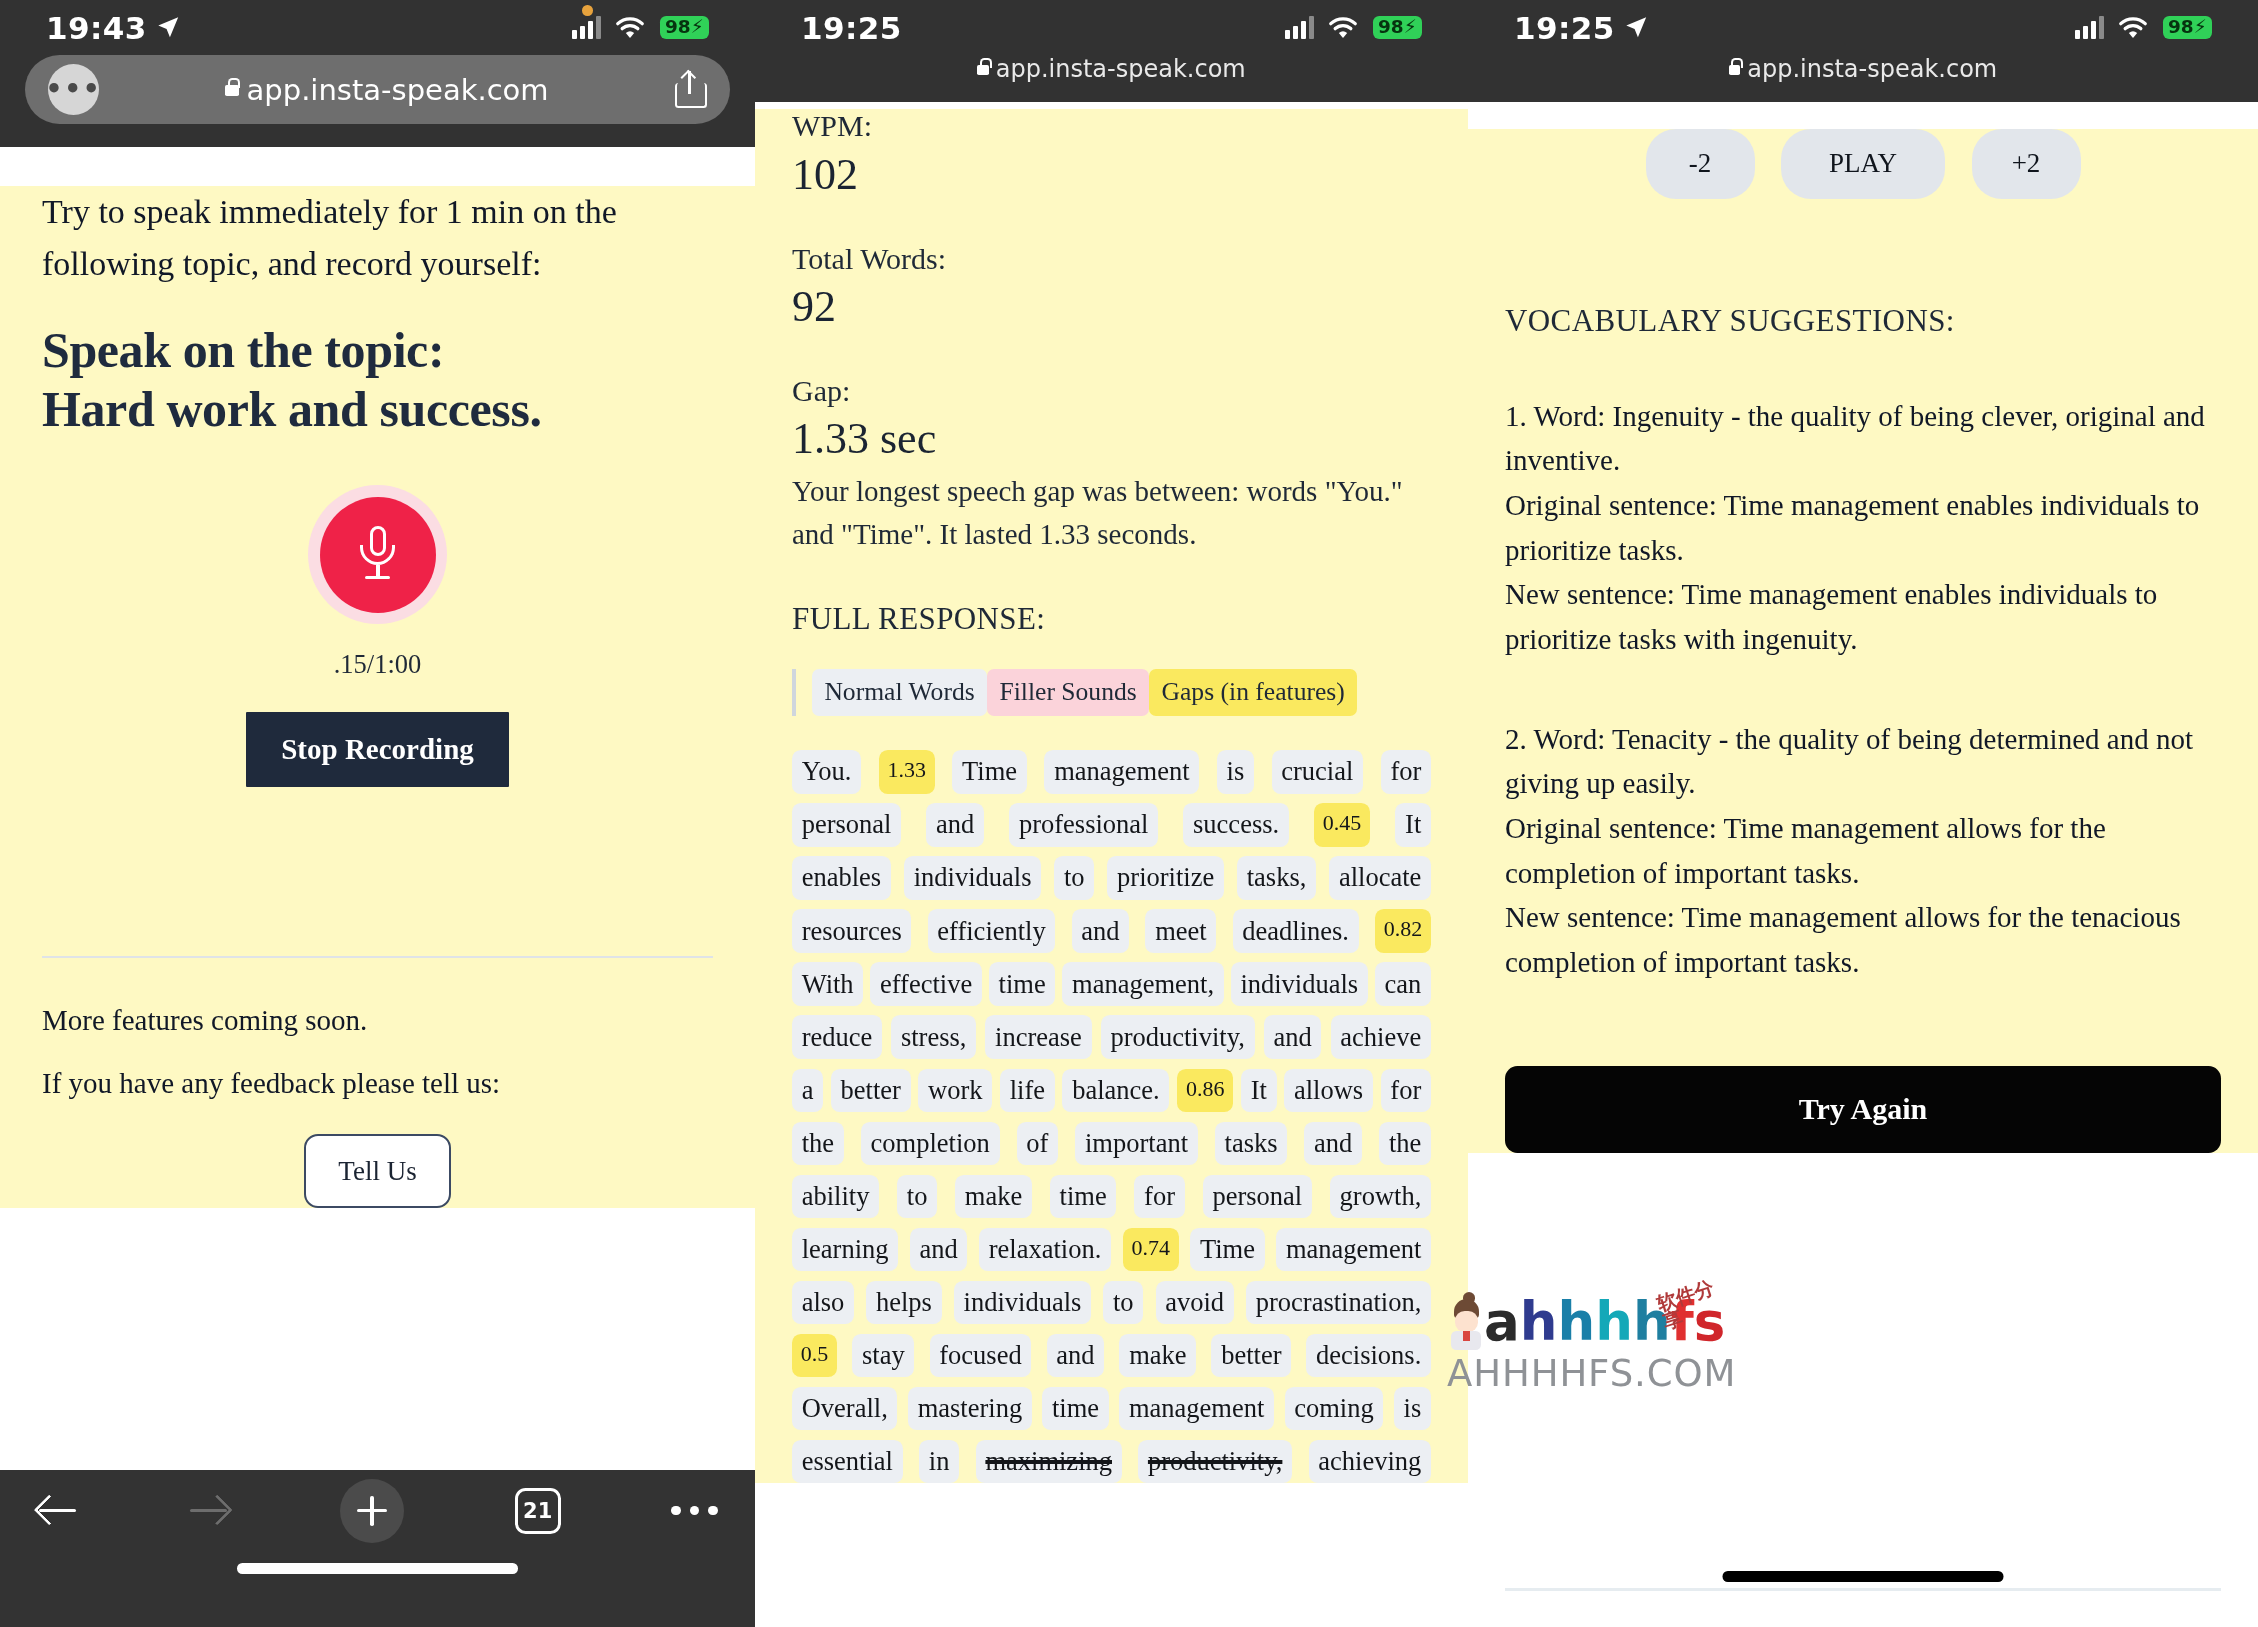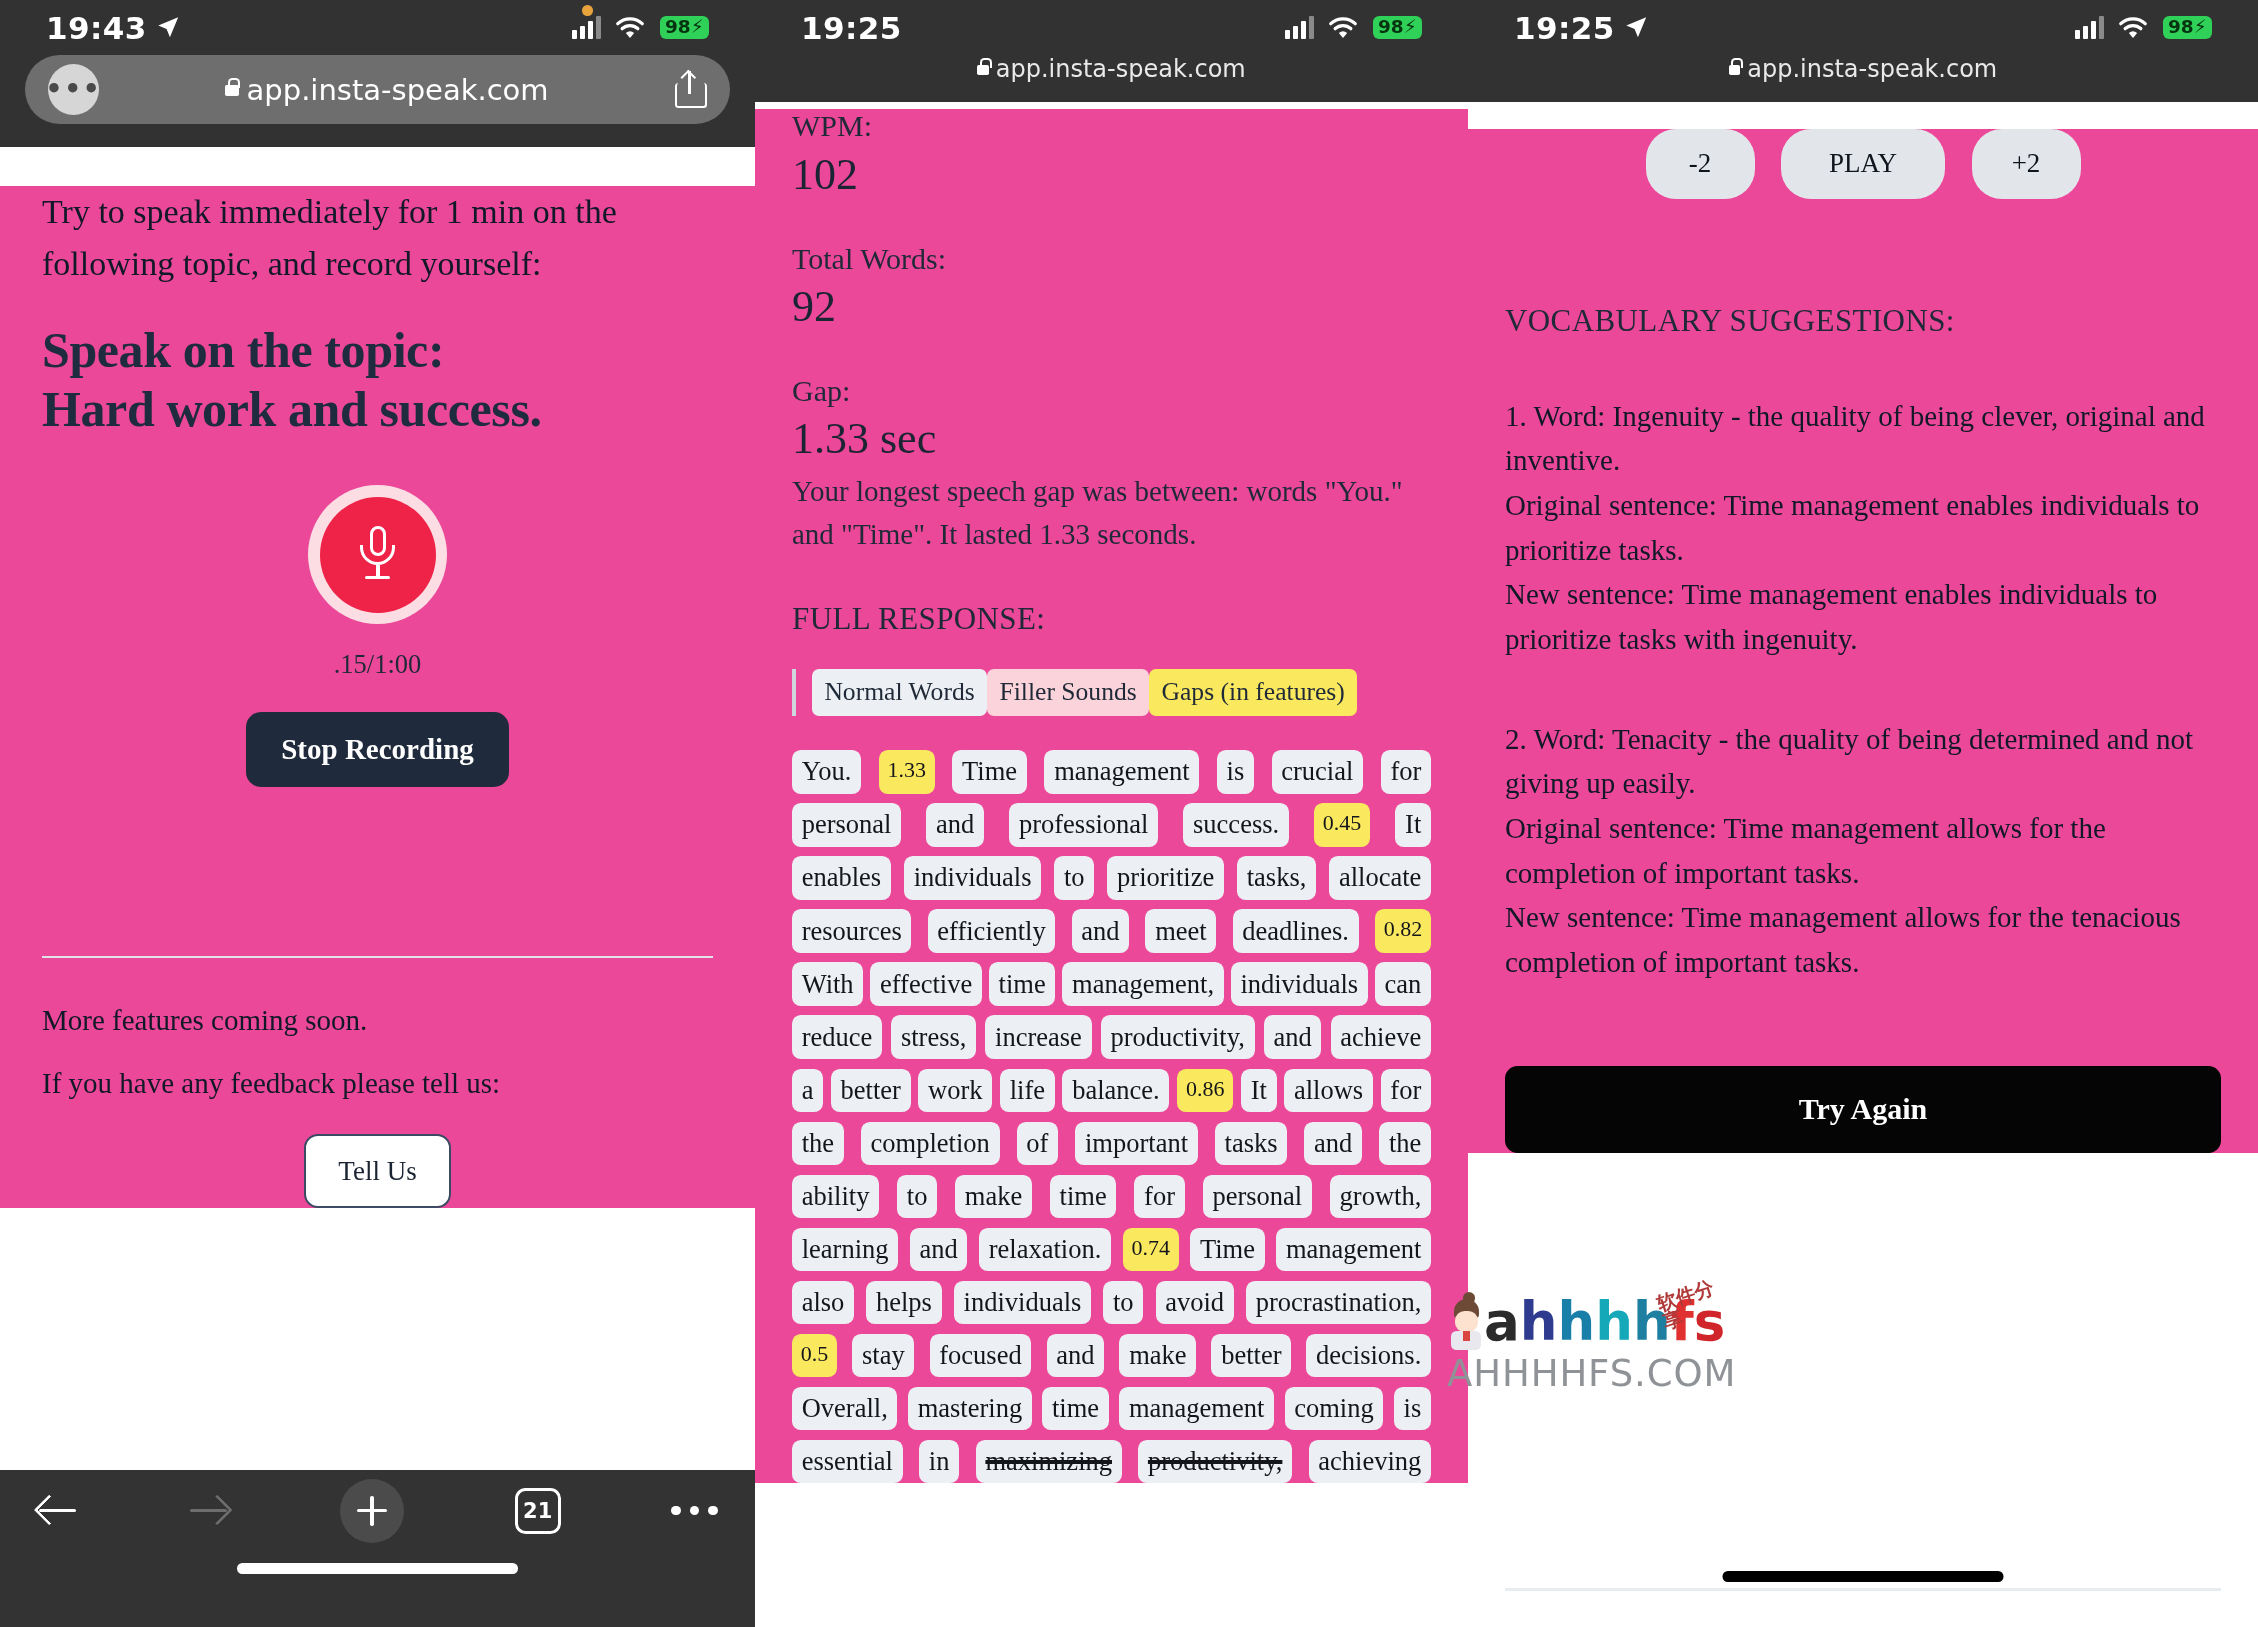--- a/index.html
+++ b/index.html
@@ -50,21 +50,21 @@
           position:relative; margin-bottom: -1.8px;}
   .lock::before { content:""; position:absolute; left:2.6px; top:-7px; width:8px; height:8px;
                   border:2.2px solid #fff; border-bottom:none;
                   border-radius:4.4px 4.4px 0 0; }
   .urlbar-plain { text-align: center; color: #e9e9e9; font-size: 24px; padding-bottom: 19.4px;
                   font-family: "DejaVu Sans", sans-serif; display:flex; align-items:center;
                   justify-content:center; gap:7px; }
   .urlbar-plain .lock { width:11.5px; height:9.7px; }
 
   
-  .page { background: #ec4899; color: #1f2937; }
+  .page { background: #fef9c3; color: #1f2937; }
   .p1-body { padding: 0 42px; }
   .intro { font-size: 34px; line-height: 1.52; color: #111827; margin-top: 39px; }
   .topic { font-size: 50px; line-height: 1.18; font-weight: 700; color: #1f2b3e;
            margin-top: 32px; letter-spacing: -0.4px; }
 
   .mic-wrap { display:flex; justify-content:center; margin-top: 46px; }
   .mic-halo { width: 139px; height: 139px; border-radius: 50%; background: #fbdde3;
               display:flex; align-items:center; justify-content:center; }
   .mic-btn { width: 116px; height: 116px; border-radius: 50%; background: #ef2248;
              display:flex; align-items:center; justify-content:center; }
@@ -73,21 +73,21 @@
                 border: 3.5px solid #fff; border-radius: 8.8px; }
   .mic-g .arc { position:absolute; top:19.4px; left:0; width:35px; height:19.4px;
                 border: 3.5px solid #fff; border-top: none;
                 border-radius: 0 0 19.4px 19.4px; }
   .mic-g .stem { position:absolute; top:39px; left:16px; width:3.5px; height:12.4px; background:#fff;}
   .mic-g .base { position:absolute; top:50px; left:5.3px; width:25px; height:3.5px;
                  background:#fff; border-radius:1.8px;}
   .timer { text-align:center; font-size: 26.5px; margin-top: 25px; color:#1f2937; }
   .stop-wrap { display:flex; justify-content:center; margin-top: 32px; }
   .stop-btn { background:#1f2a3c; color:#fff; font-size: 29px; font-weight: 700;
-              border-radius: 15px; padding: 21px 35px; border: none;
+              border-radius: 1px; padding: 21px 35px; border: none;
               font-family: "Liberation Serif", serif; }
   .hr { height: 1.8px; background: #dfe3e8; margin: 169px 0 0; }
   .feat { font-size: 29px; margin-top: 46px; color:#111827; }
   .feat.second { margin-top: 30px; }
   .tell-wrap { display:flex; justify-content:center; margin-top: 34px; }
   .tell-btn { border: 2.6px solid #3c4a63; border-radius: 14px; padding: 19.4px 32px;
               font-size: 27px; background:#fff; color:#1b2432;
               font-family: "Liberation Serif", serif; }
 
   

